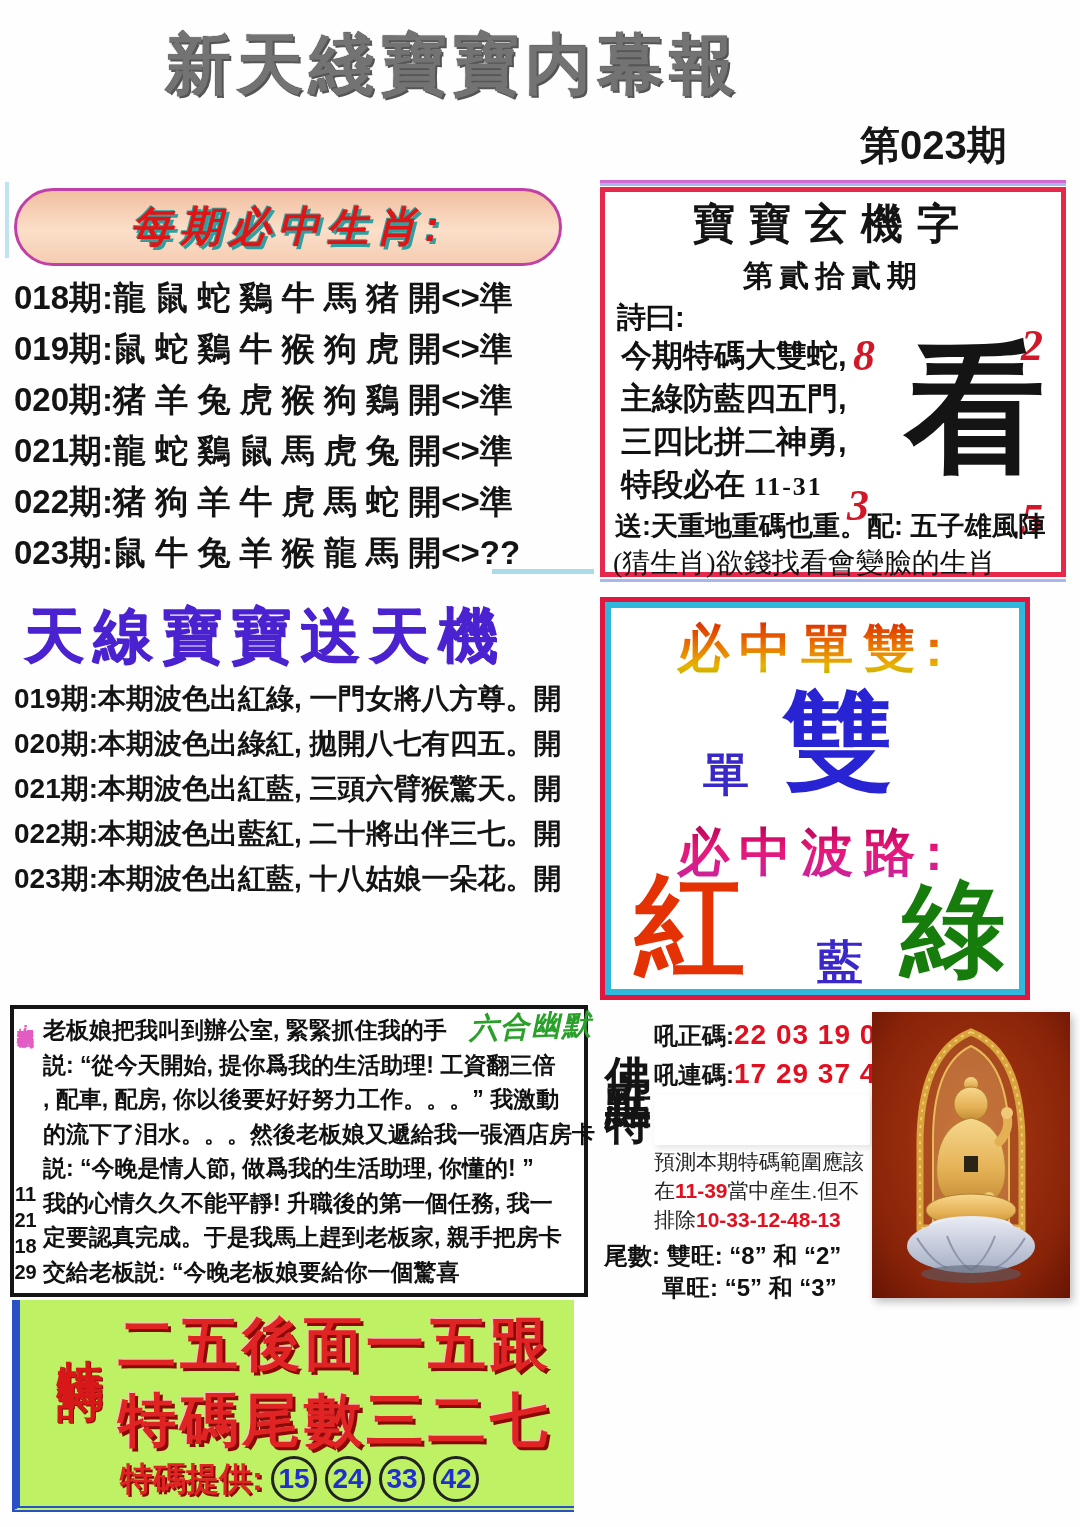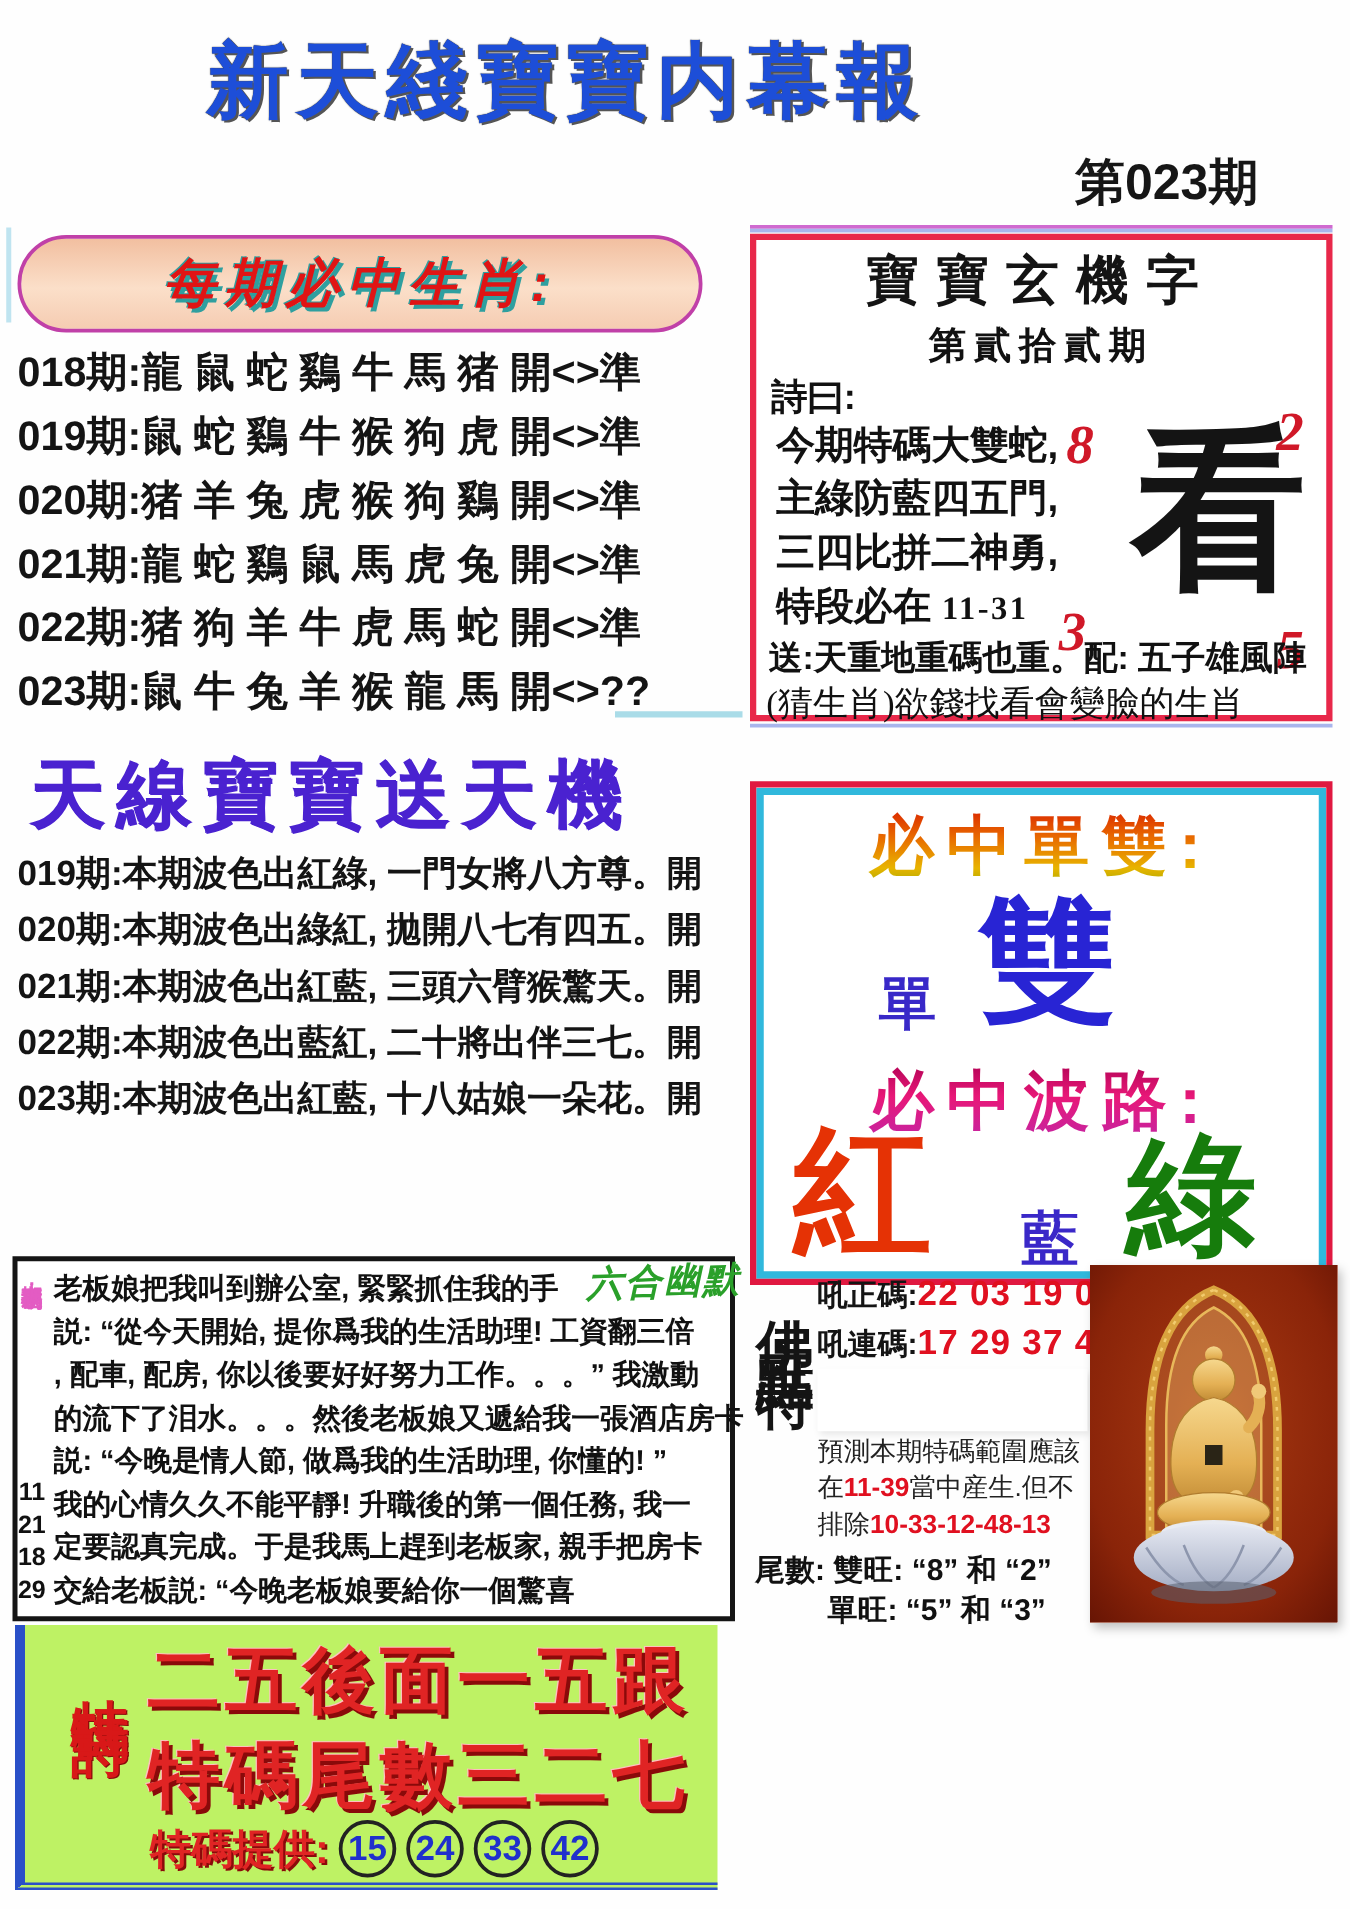--- a/index.html
+++ b/index.html
@@ -2,21 +2,21 @@
 <html><head>
 <meta charset="utf-8">
 <style>
   html,body{margin:0;padding:0;background:#ffffff;}
   #page{position:relative;width:1080px;height:1527px;background:#fefefe;overflow:hidden;
         font-family:"Liberation Sans",sans-serif;color:#111;}
   .abs{position:absolute;}
 
   
   .page-title{left:165px;top:20px;font-size:66px;font-weight:900;letter-spacing:6px;
-              color:#1d4ed8;text-shadow:2px 2px 0 #555,0 0 1px #000;font-family:"Liberation Serif",serif;}
+              color:#737373;text-shadow:2px 2px 0 #555,0 0 1px #000;font-family:"Liberation Serif",serif;}
   .issue{left:860px;top:118px;font-size:40px;font-weight:900;color:#161616;}
 
   
   .zodiac-banner{left:14px;top:188px;width:548px;height:78px;border-radius:40px;
     border:3px solid #c040a8;background:linear-gradient(180deg,#f2bfa0,#fbdfc9 55%,#f5ccb2);
     display:flex;align-items:center;justify-content:center;box-sizing:border-box;}
   .zodiac-title{font-size:42px;font-weight:900;font-style:italic;color:#e01414;
     letter-spacing:7px;text-shadow:3px 3px 0 #2f9f9f,-1px -1px 0 #2f9f9f;}
   .zodiac-rows{left:14px;top:276px;width:548px;}
   .zrow{display:flex;justify-content:space-between;align-items:baseline;height:51px;
@@ -47,22 +47,22 @@
   .m-hint{position:absolute;left:8px;top:352px;font-size:28px;font-weight:500;
     font-family:"Liberation Serif",serif;white-space:nowrap;}
 
   
   .tianji-title{left:24px;top:596px;font-size:60px;font-weight:900;letter-spacing:9px;
     color:#4a22d0;text-shadow:1px 1px 0 #4a22d0;white-space:nowrap;}
   .tianji-rows{left:14px;top:680px;width:560px;}
   .trow{height:45px;font-size:28px;font-weight:800;color:#141414;white-space:nowrap;}
 
   
-  .ds-box{left:600px;top:597px;width:466px;height:403px;background:#fff;
-    border:5px solid #e01840;box-shadow:inset 0 0 0 6px #30b8dc;box-sizing:border-box;margin-top:28px;}
+  .ds-box{left:600px;top:597px;width:430px;height:403px;background:#fff;
+    border:5px solid #e01840;box-shadow:inset 0 0 0 6px #30b8dc;box-sizing:border-box;}
   .ds-inner{position:relative;width:100%;height:100%;}
   .grad-orange{background:linear-gradient(180deg,#d81800 0%,#e86a00 40%,#e8b400 75%,#9aa800 100%);
     -webkit-background-clip:text;background-clip:text;color:transparent;}
   .grad-pink{background:linear-gradient(180deg,#aa0050 0%,#e81878 45%,#c026a8 100%);
     -webkit-background-clip:text;background-clip:text;color:transparent;}
   .ds-title{position:absolute;top:12px;width:100%;text-align:center;font-size:52px;font-weight:900;letter-spacing:10px;}
   .ds-dan{position:absolute;left:98px;top:142px;font-size:46px;font-weight:900;color:#3828c8;}
   .ds-shuang{position:absolute;left:178px;top:84px;font-size:110px;line-height:110px;font-weight:900;color:#2824d4;}
   .ds-title2{position:absolute;top:216px;width:100%;text-align:center;font-size:52px;font-weight:900;letter-spacing:10px;}
   .ds-red{position:absolute;left:30px;top:268px;font-size:110px;line-height:110px;font-weight:900;color:#e53205;}

